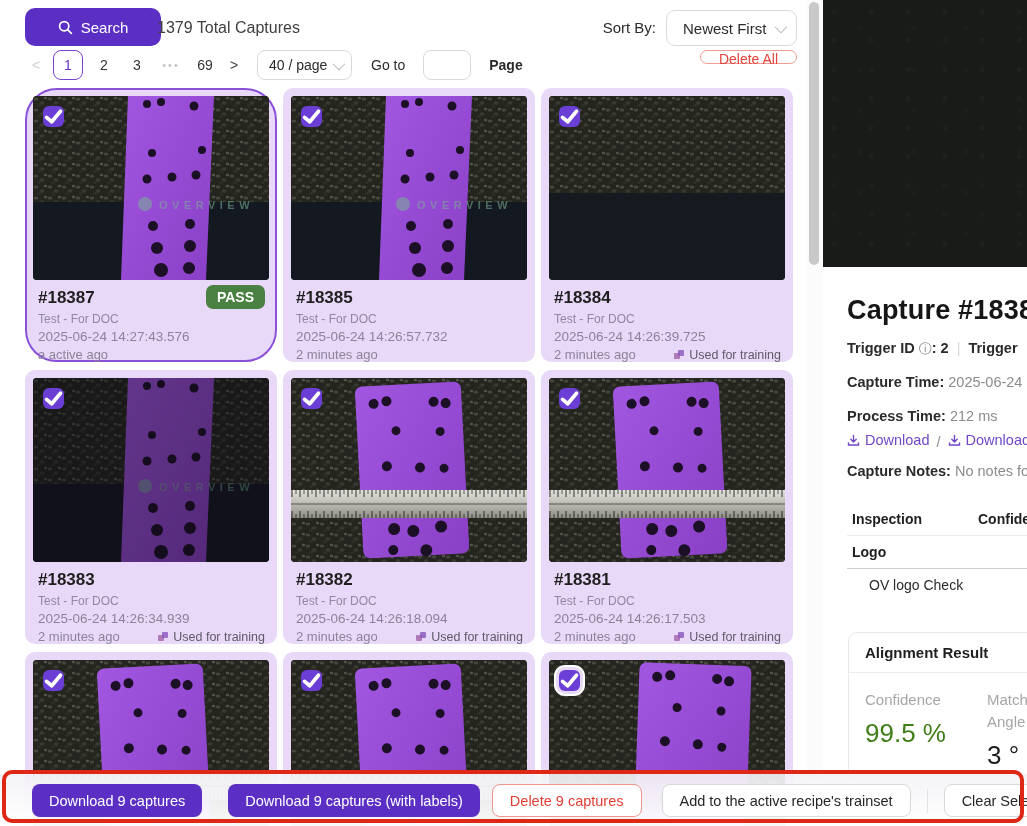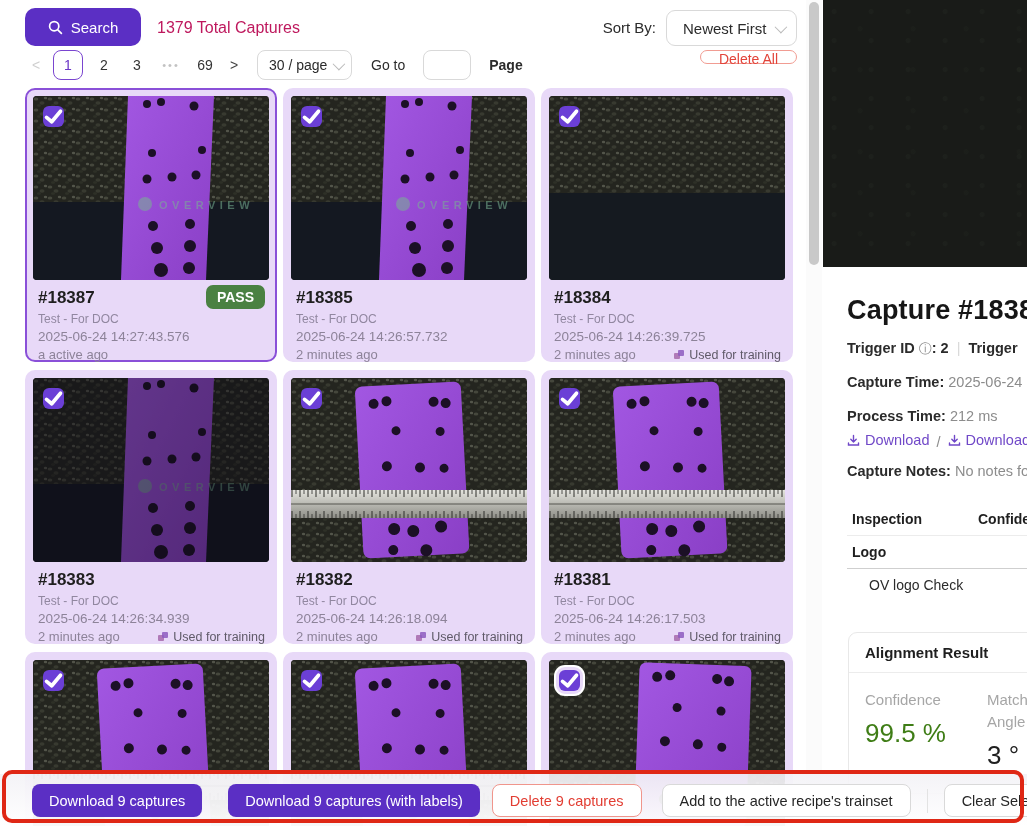--- a/index.html
+++ b/index.html
@@ -6,26 +6,26 @@
   html,body { width:1027px; height:826px; }
   body {
     position:relative; overflow:hidden; background:#fff;
     font-family:"Liberation Sans", sans-serif; color:#262626;
   }
 
   
   .main { position:absolute; left:0; top:0; width:806px; height:826px; overflow:hidden; background:#fff; }
 
   .search-btn{
-    position:absolute; left:25px; top:8px; width:116px; height:38px;
+    position:absolute; left:25px; top:8px; width:136px; height:38px;
     background:#5b2fc4; color:#fff; border:none; border-radius:10px;
     font-size:15px; display:flex; align-items:center; justify-content:center; gap:8px; cursor:pointer;
     font-family:"Liberation Sans", sans-serif;
   }
-  .total-captures{ position:absolute; left:157px; top:19px; font-size:16px; color:#be185d; }
+  .total-captures{ position:absolute; left:157px; top:19px; font-size:16px; color:#404040; }
 
   .sortby-label{ position:absolute; right:150px; top:19px; font-size:15px; color:#2b2b2b; }
   .sort-select{
     position:absolute; right:9px; top:10px; width:131px; height:36px;
     border:1px solid #d9d9d9; border-radius:9px; background:#fff;
     display:flex; align-items:center; justify-content:space-between; padding:0 12px 0 16px;
     font-size:15px; color:#2b2b2b; cursor:pointer;
   }
   .chev{ width:9px; height:9px; border-right:1.6px solid #b9b9b9; border-bottom:1.6px solid #b9b9b9;
     transform:rotate(45deg) translateY(-2px); display:inline-block; }
@@ -52,21 +52,21 @@
 
   
   .grid{
     position:absolute; left:25px; top:88px; width:770px;
     display:grid; grid-template-columns:repeat(3,252px); gap:8px 6px;
   }
   .card{
     height:274px; background:#e8d9f8; border-radius:10px; border:2px solid transparent;
     padding:6px; position:relative; cursor:pointer;
   }
-  .card.selected{ border-color:#8a50d8; }
+  .card.selected{ border-color:#8a50d8;border-radius:32px; }
   .card-image{ position:relative; height:184px; border-radius:4px; overflow:hidden; background:#1c1d19; }
   .card-image svg{ display:block; width:100%; height:100%; }
   .cbx{
     position:absolute; left:10px; top:10px; width:21px; height:21px;
     background:#6b3fd6; border-radius:6px; display:flex; align-items:center; justify-content:center; cursor:pointer;
   }
   .cbx.ring{ box-shadow:0 0 0 3px #e8d9f8, 0 0 0 5px #fff; }
   .card-info{ padding:7px 4px 0 5px; position:relative; }
   .card-id{ font-size:17px; font-weight:700; color:#1f1f1f; line-height:22px; }
   .badge-pass{
@@ -275,21 +275,21 @@
 
   <div class="pagerow">
     <span class="pg-arrow">&lt;</span>
     <span class="pg-num active">1</span>
     <span class="pg-num">2</span>
     <span class="pg-num">3</span>
     <span class="pg-dots">•••</span>
     <span class="pg-num">69</span>
     <span class="pg-arrow next">&gt;</span>
     <span class="size-select">
-      <span>30 / page</span>
+      <span>40 / page</span>
       <span class="chev"></span>
     </span>
     <span class="goto-label">Go to</span>
     <input class="goto-input" value="" style="">
     <span class="page-label">Page</span>
   </div>
   <button class="delete-all">Delete All</button>
 
   <div class="grid">
 

